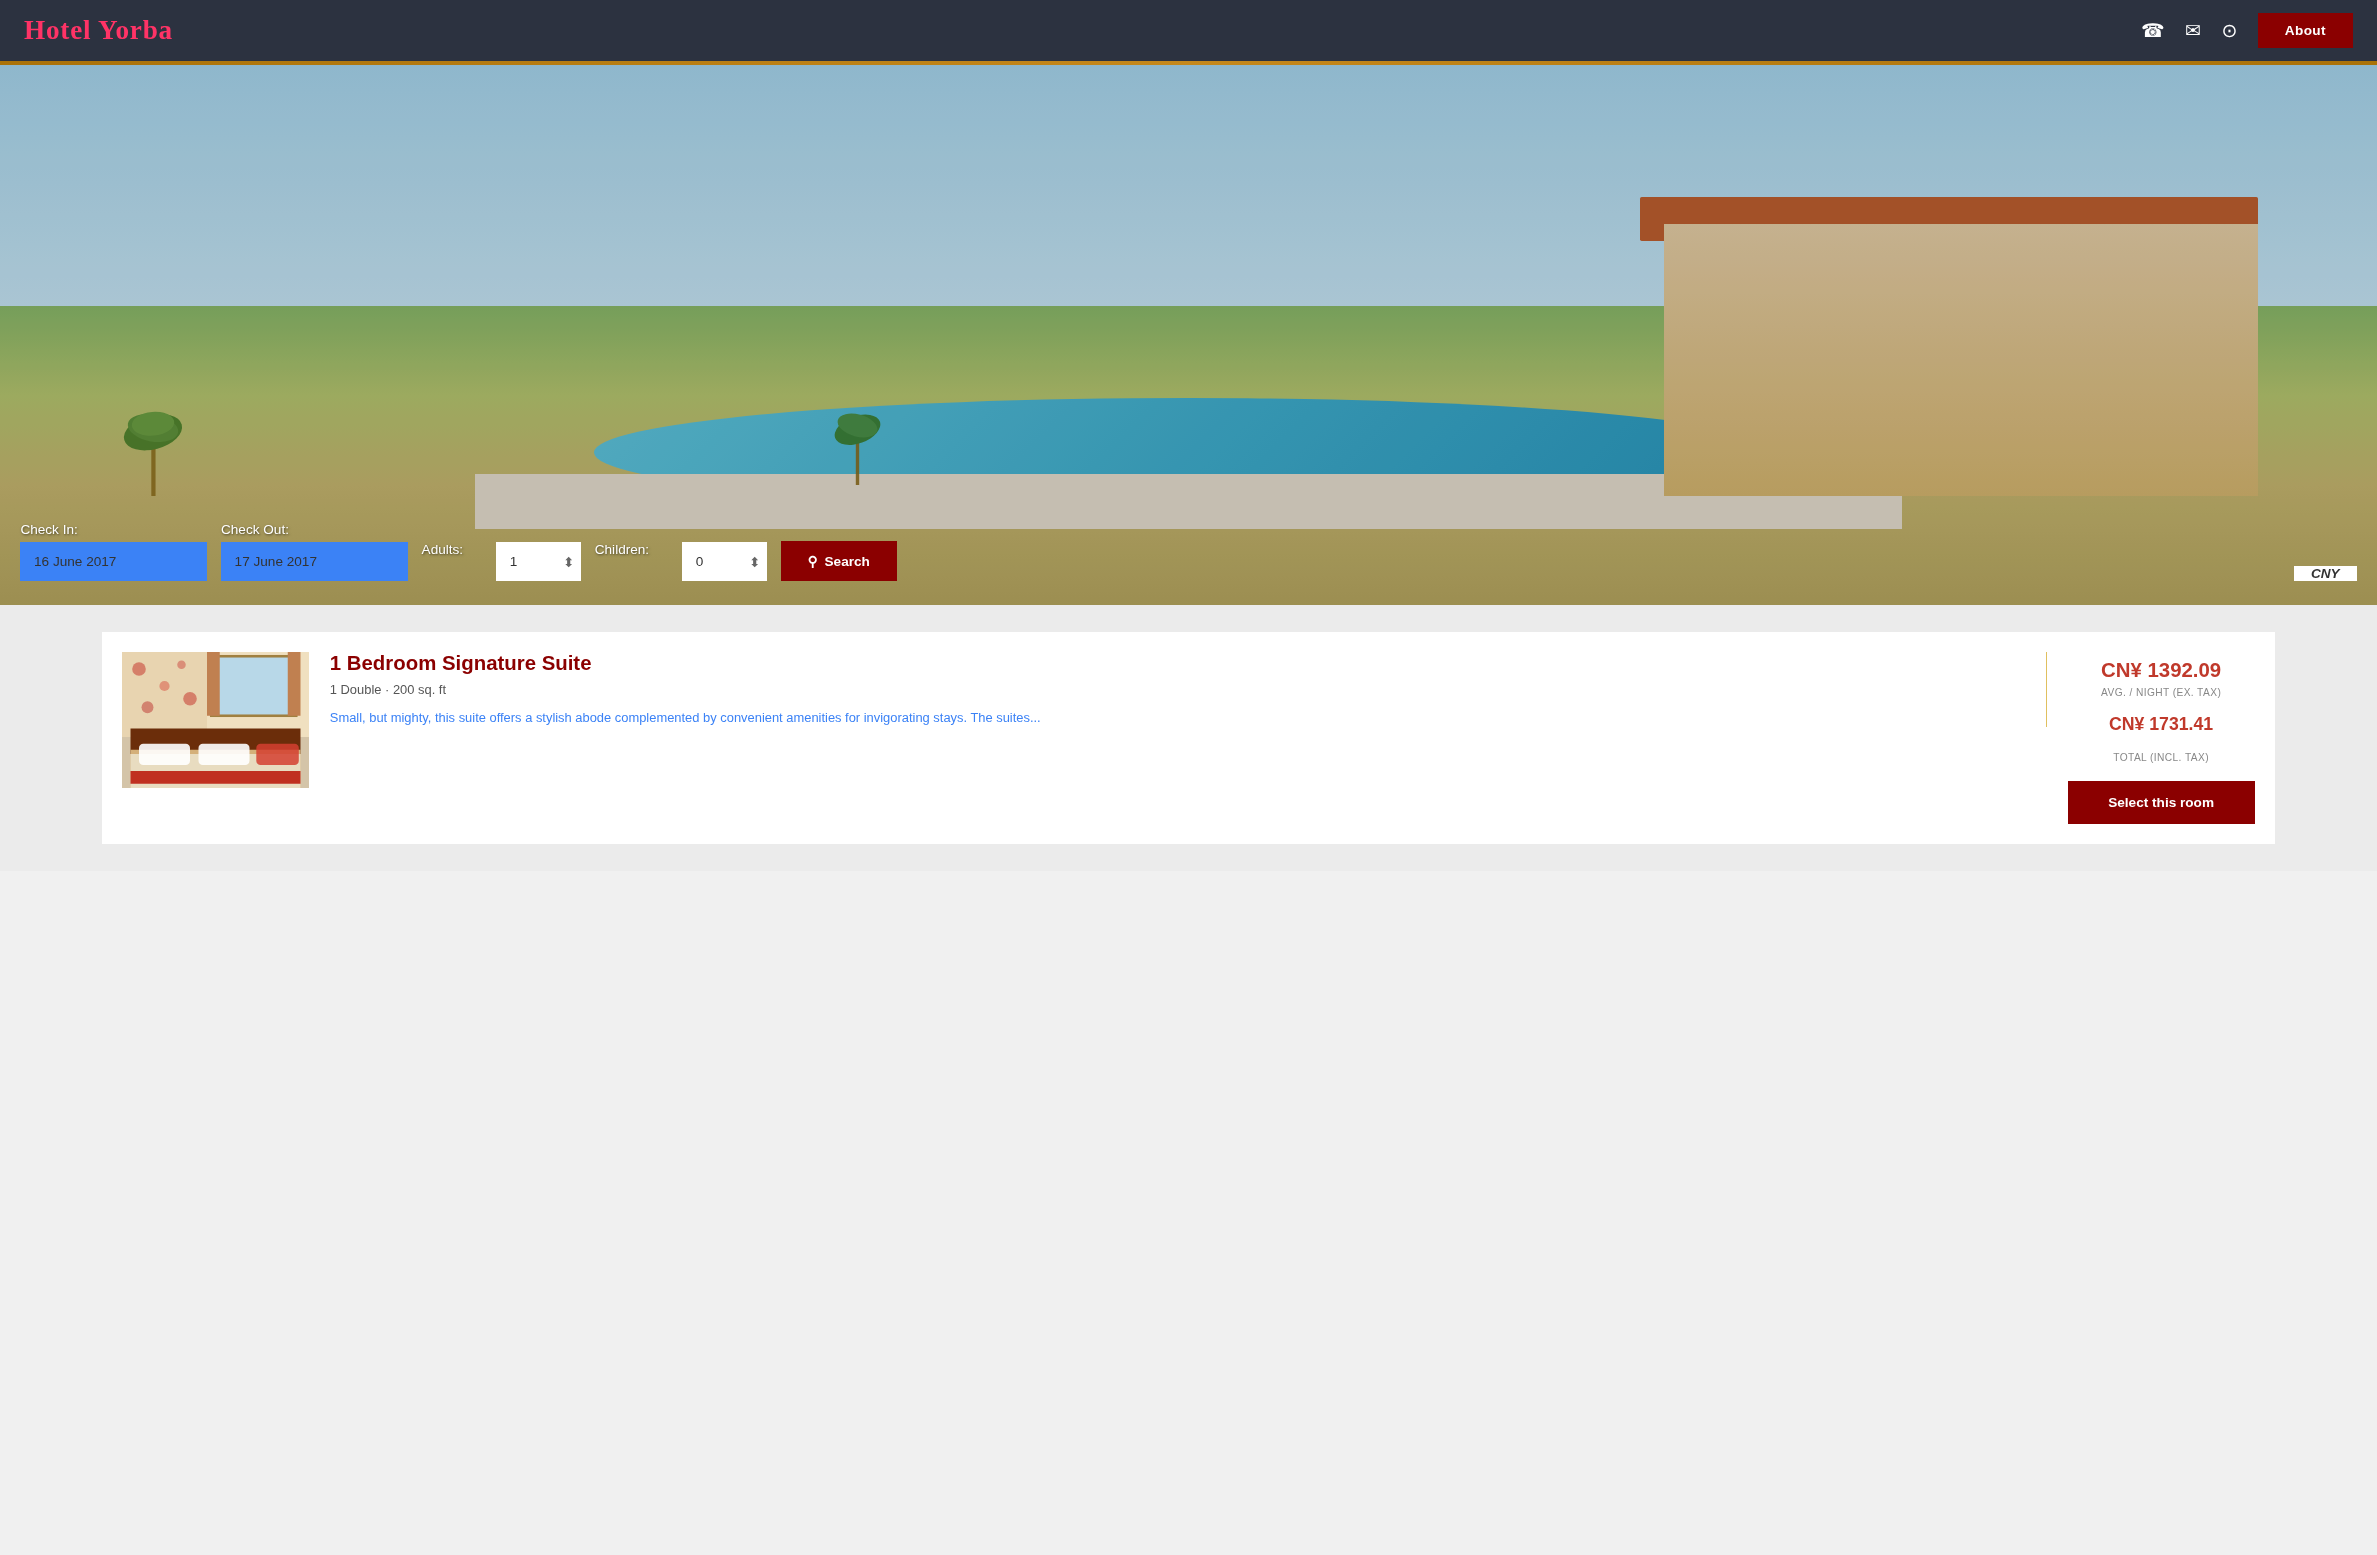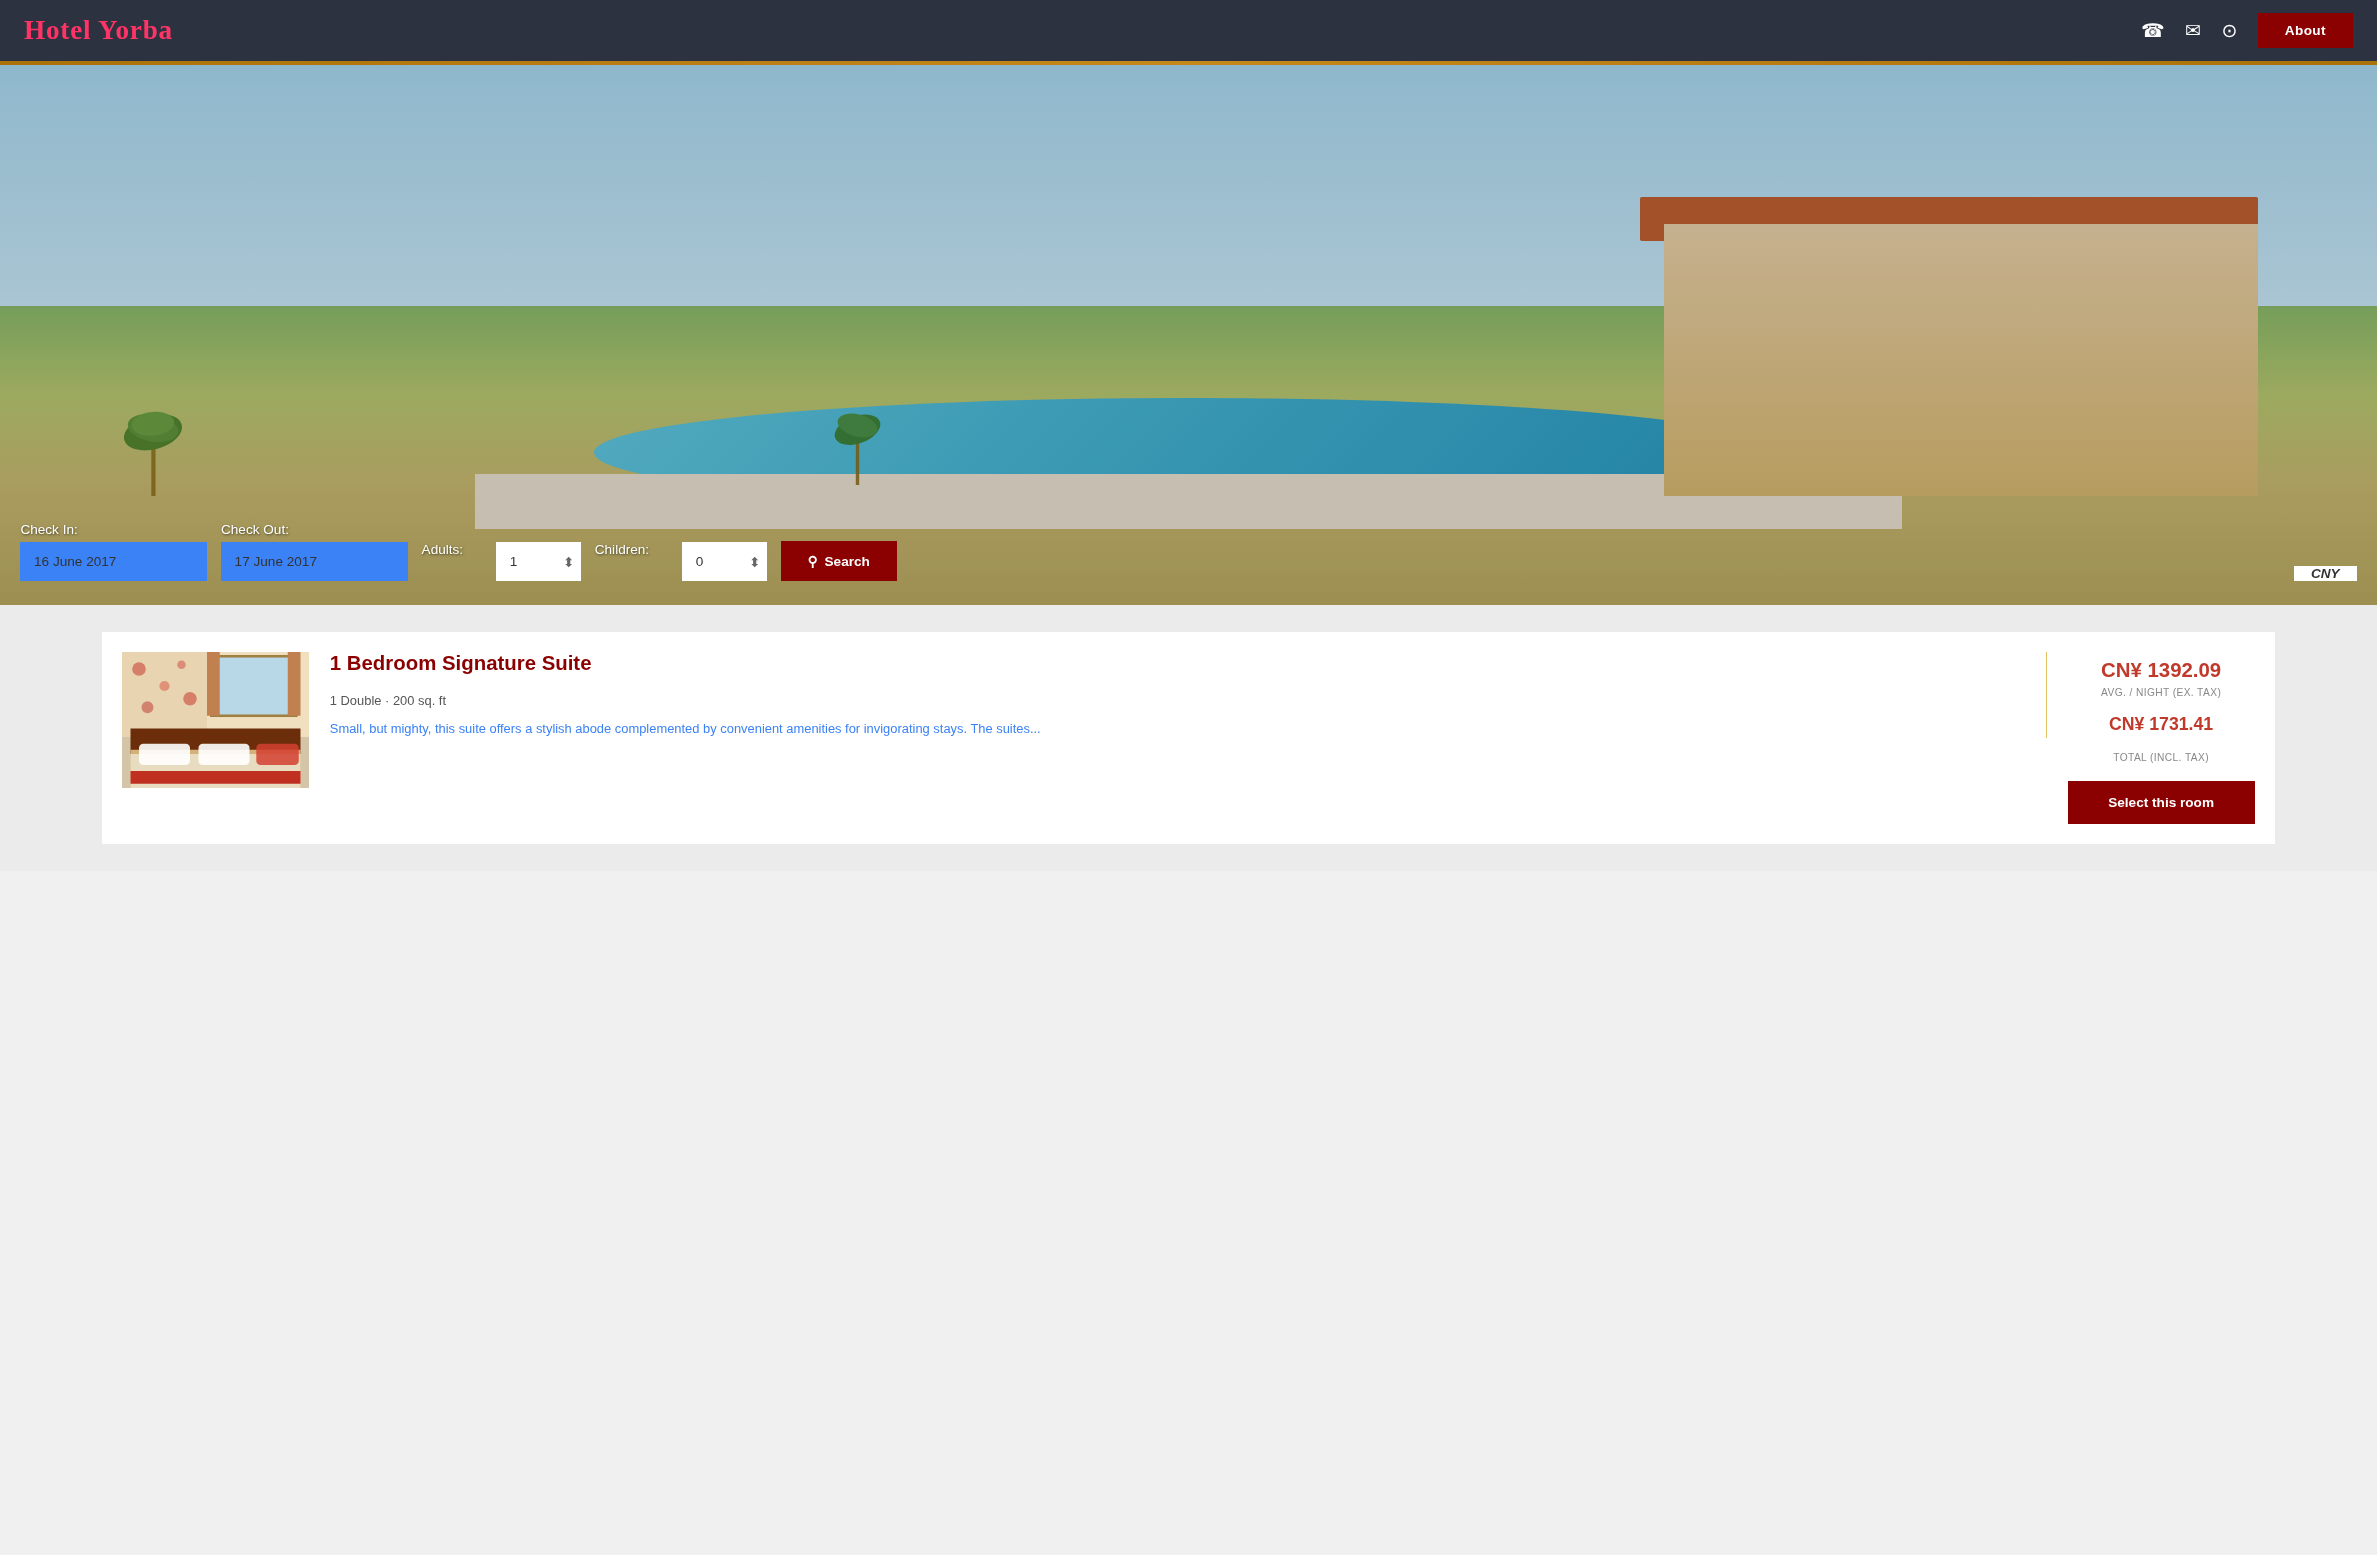--- a/index.html
+++ b/index.html
@@ -182,21 +182,21 @@
     }
     .room-info {
       flex: 1;
       border-right: 0.8px solid #e0c060;
       padding-right: 27px;
     }
     .room-name {
       font-size: 1.5rem;
       font-weight: bold;
       color: #8b0000;
-      margin-bottom: 18px;
+      margin-bottom: 7px;
     }
     .room-details {
       color: #555;
       font-size: 0.95rem;
       margin-bottom: 10.2px;
     }
     .room-desc {
       color: #3b82f6;
       font-size: 0.95rem;
       line-height: 1.5;

